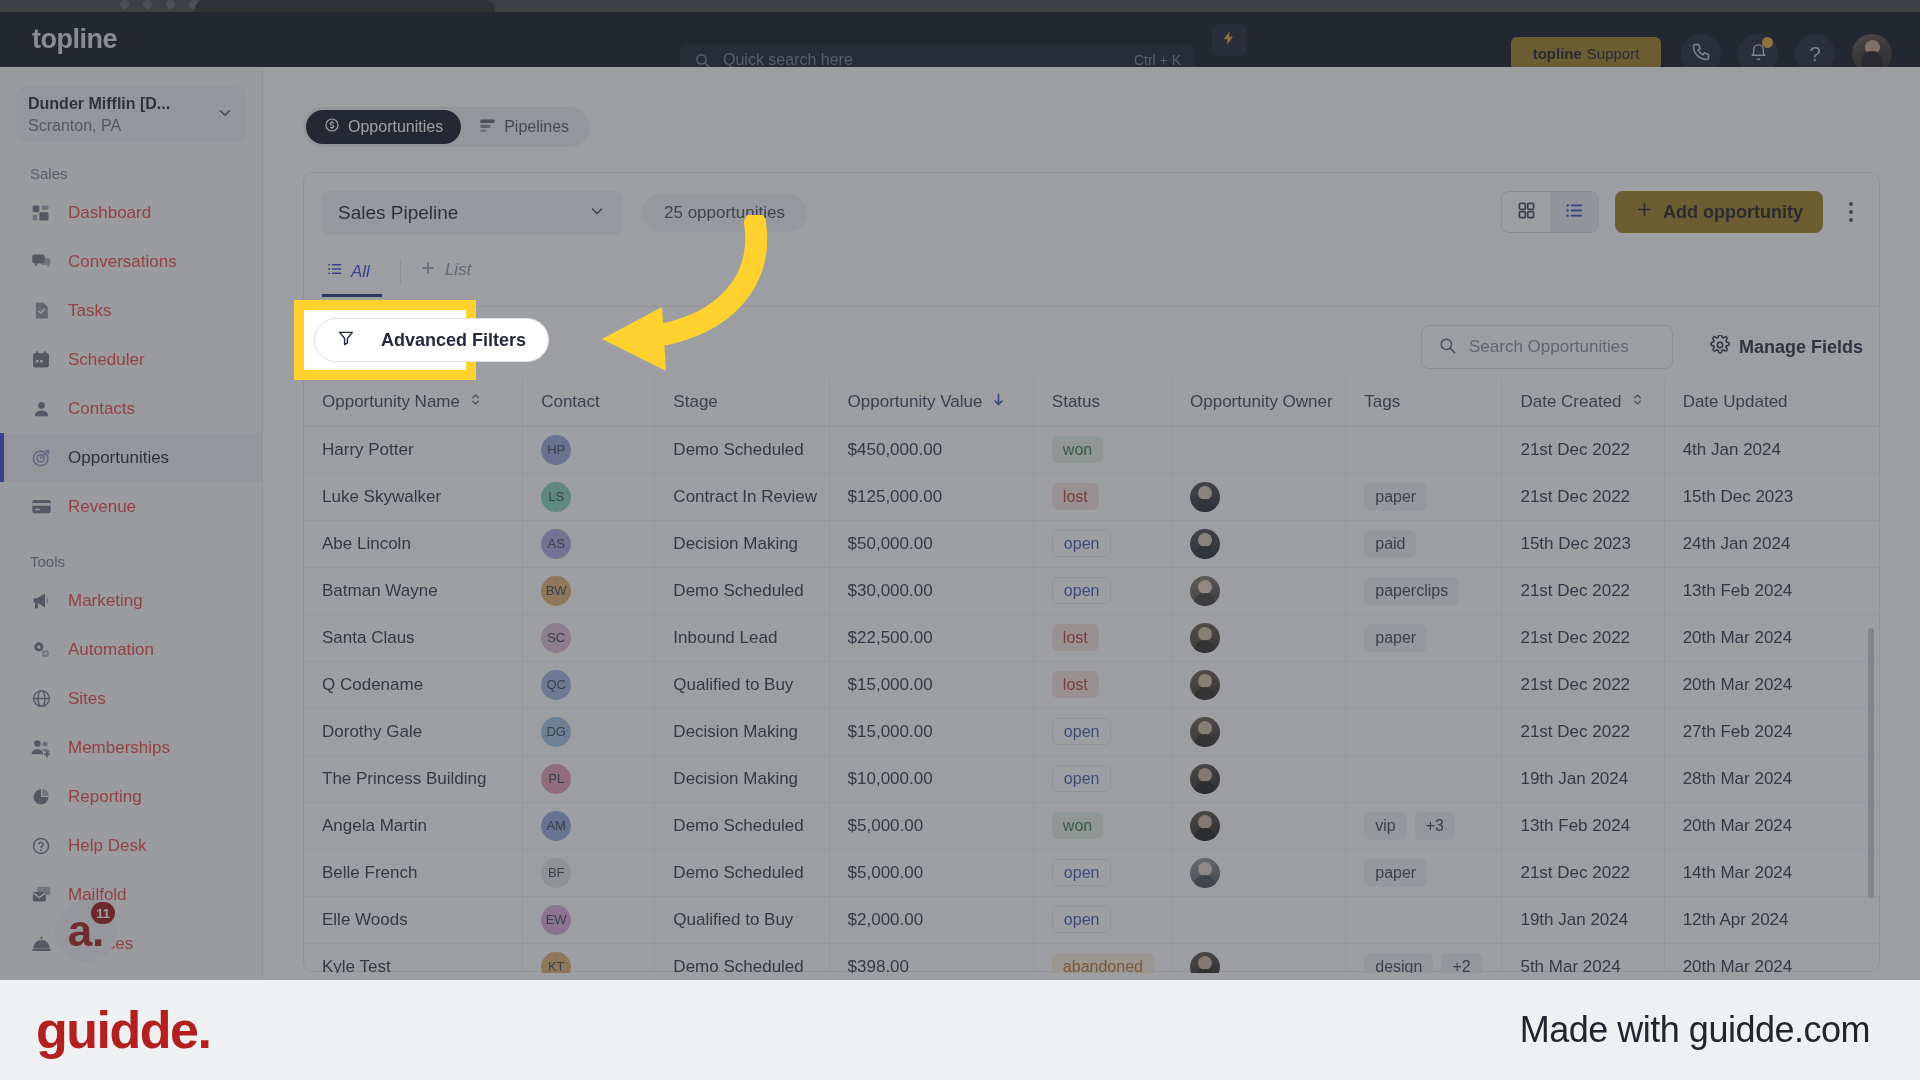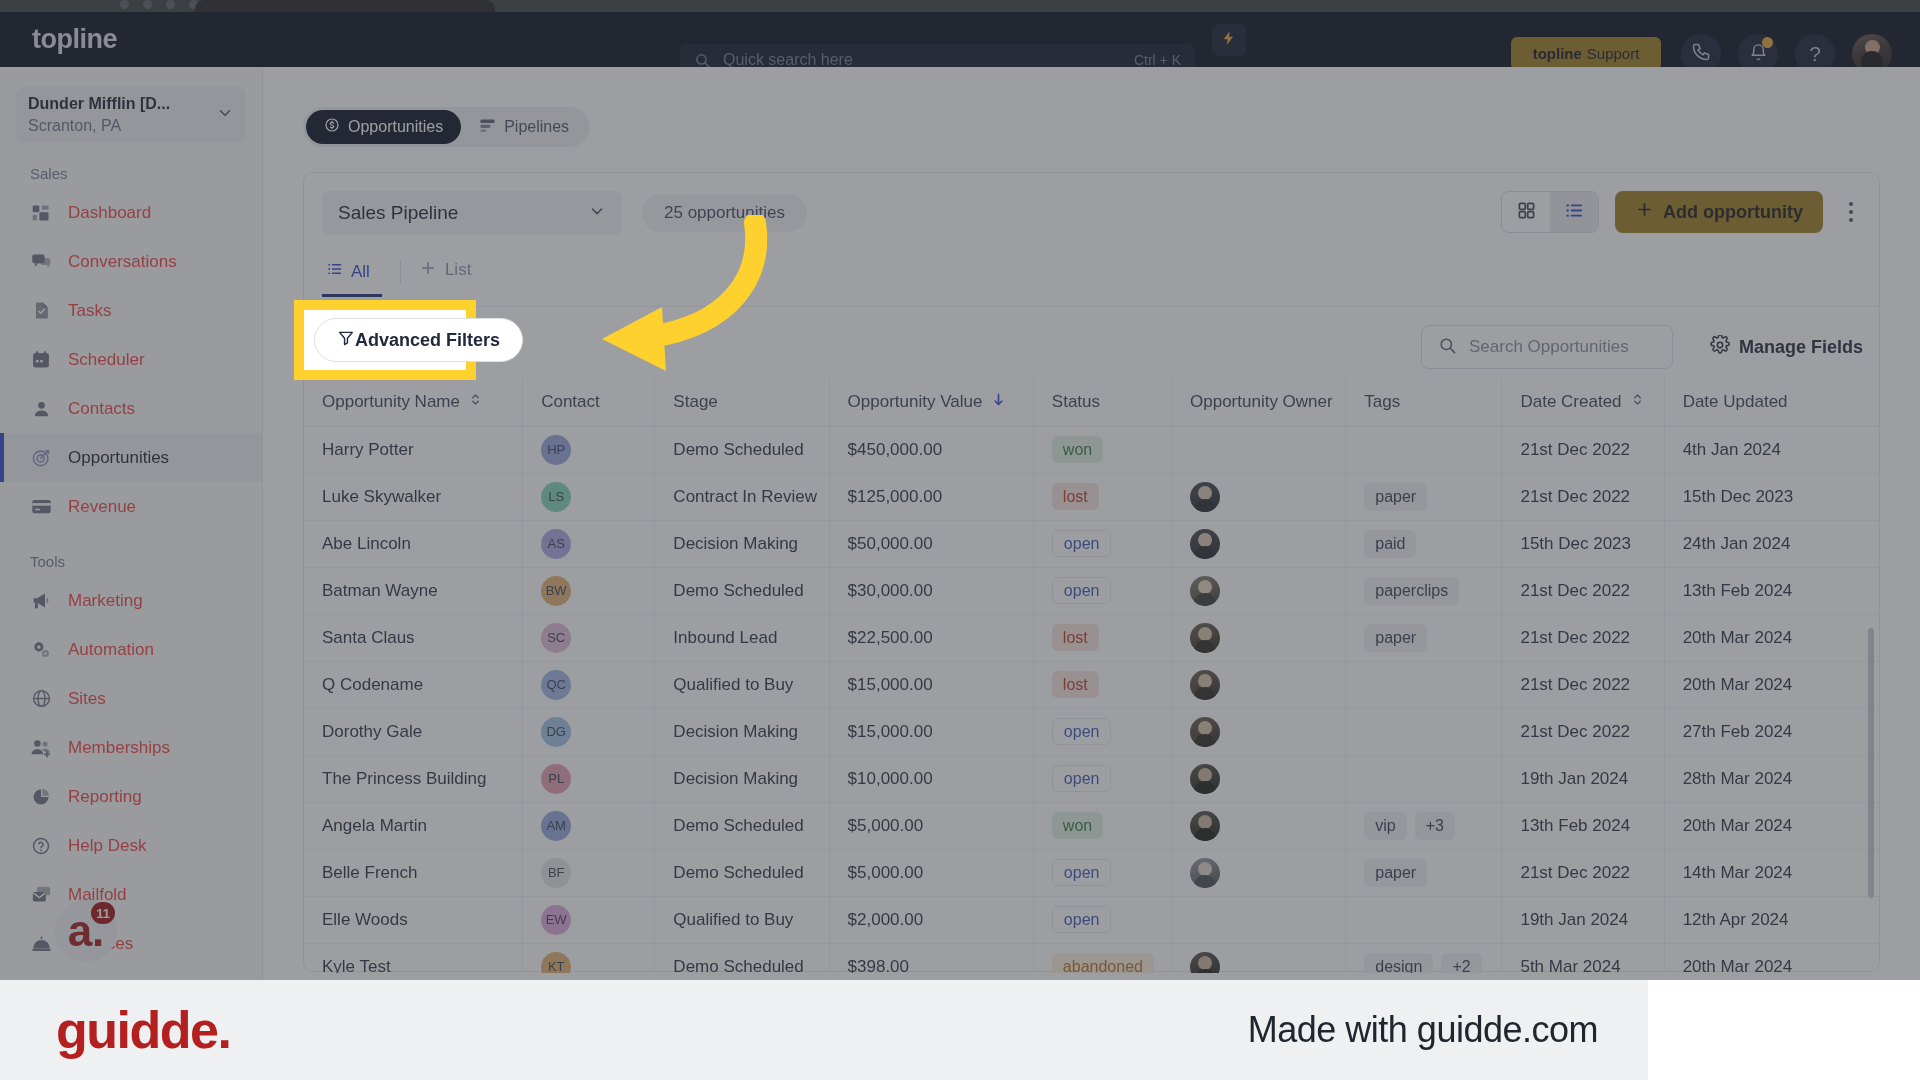--- a/index.html
+++ b/index.html
@@ -167,35 +167,35 @@
   .view-btn.on { background: #e8eaf0; }
   .add-btn {
     height: 42px; background: #9d7d22; border-radius: 8px; padding: 0 20px;
     display: flex; align-items: center; gap: 9px;
     color: #1a1a1c; font-size: 18px; font-weight: 600;
   }
   .kebab { width: 24px; display:flex; flex-direction:column; align-items:center; gap:4px; }
   .kebab i { width: 4px; height: 4px; border-radius: 50%; background: #4b5264; display:block; }
 
   .tabs-row {
-    position: absolute; left: 18px; top: 82px; display: flex; align-items: center; gap: 4px;
+    position: absolute; left: 18px; top: 82px; display: flex; align-items: center; gap: 4px; font-style: italic;
   }
   .tab-all {
     display: flex; align-items: center; gap: 8px; padding: 6px 12px 12px 4px;
     font-size: 17px; color: #2f4ad0; border-bottom: 3px solid #20307e;
   }
   .tab-divider { width:1px; height: 24px; background: #dfe2e9; margin: 0 14px 8px 14px; }
   .tab-list { display:flex; align-items:center; gap: 8px; padding-bottom: 12px; font-size: 17px; color: #8b93a5; }
 
   .toolbar-sep { position: absolute; left: 0; top: 133px; width: 100%; height: 1px; background: #e9ebf0; }
 
   .adv-filter {
     position: absolute; left: 24px; top: 318px; height: 44px;
     border: 1px solid #dcdfe6; border-radius: 22px; background: #fff;
-    display: flex; align-items: center; gap: 0; padding: 0 22px;
+    display: flex; align-items: center; gap: 26px; padding: 0 22px;
     font-size: 18px; font-weight: 600; color: #222a3c;
     z-index: 40;
   }
   .adv-filter-highlight {
     position: absolute; left: 294px; top: 300px; width: 182px; height: 80px;
     border: 10px solid #ffd12e; background: #ffffff; z-index: 35;
   }
 
   .search-opp {
     position: absolute; right: 206px; top: 152px; width: 252px; height: 44px;
@@ -262,22 +262,22 @@
   .dim {
     position: absolute; top: 0; left: 0; width: 1920px; height: 980px;
     background: rgba(60,62,68,0.50); z-index: 30; pointer-events: none;
   }
 
   
   .arrow-svg { position: absolute; left: 480px; top: 215px; z-index: 36; }
 
   
   .footer {
-    position: absolute; left: 0; bottom: 0; width: 1648px; height: 100px;
-    background: #eef0f2; display: flex; align-items: center; z-index: 50; padding-left: 20px;
+    position: absolute; left: 0; bottom: 0; width: 1920px; height: 100px;
+    background: #eef0f2; display: flex; align-items: center; z-index: 50;
   }
   .guidde-logo {
     margin-left: 36px; color: #b3201f; font-size: 52px; font-weight: 700; letter-spacing: -1.5px;
   }
   .made-with {
     position: absolute; right: 50px; color: #20262e; font-size: 36px; letter-spacing: -0.5px;
   }
 </style>
 </head>
 <body>

